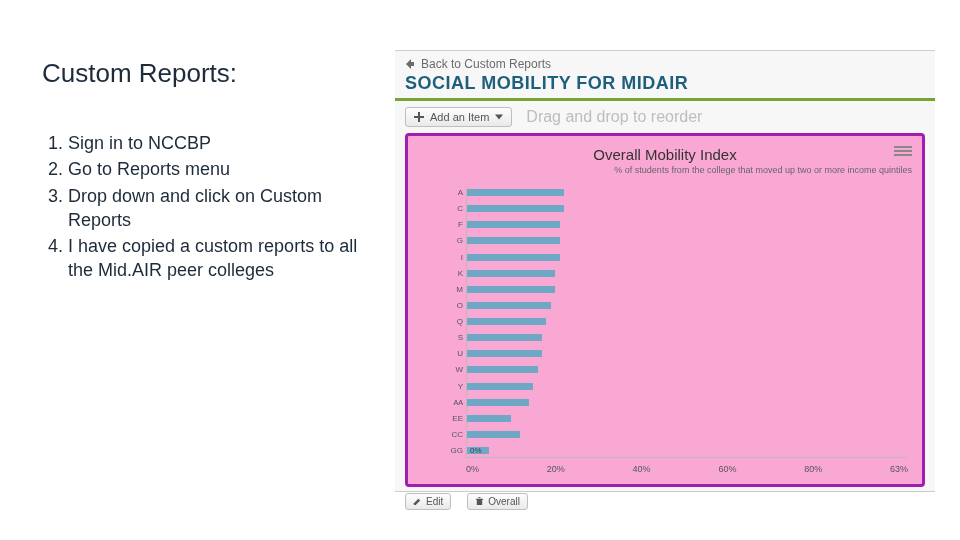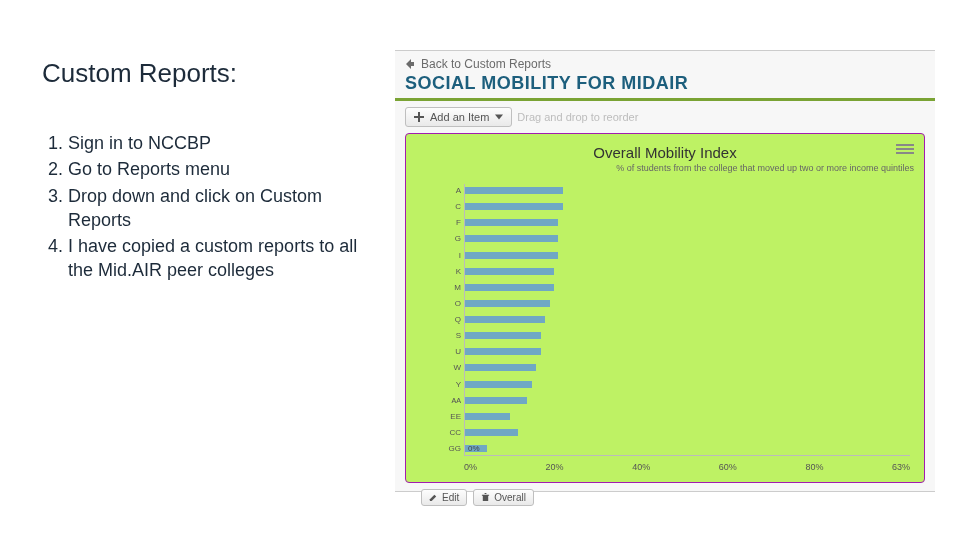--- a/index.html
+++ b/index.html
@@ -8,37 +8,37 @@
   .left-col{position:absolute;left:42px;top:58px;width:330px}
   .left-col h1{margin:0 0 42px 0;font-weight:400;font-size:26px;color:#1d2b3a}
   .left-col ol{margin:0;padding-left:26px;font-size:18px;color:#1d2b3a;line-height:1.35}
   .left-col li{margin-bottom:2px}
   
   .ui-panel{position:absolute;left:395px;top:50px;width:540px;height:440px;background:#f7f7f7;border-top:1px solid #ccc;border-bottom:1px solid #ccc;font-family:Helvetica,Arial,sans-serif}
   .back-link{display:flex;align-items:center;gap:6px;color:#6b6b6b;font-size:12px;padding:6px 10px 2px 10px}
   .back-link svg{width:10px;height:10px;fill:#6b6b6b}
   .report-title{font-family:"Arial Black",Arial,sans-serif;font-weight:900;font-size:18px;color:#1d5f7d;letter-spacing:.5px;padding:0 10px 4px 10px}
   .green-rule{height:3px;background:#7aa334;margin-bottom:6px}
-  .toolbar{display:flex;align-items:center;gap:5px;padding:0 10px 6px 10px}
+  .toolbar{display:flex;align-items:center;gap:14px;padding:0 10px 6px 10px}
   .add-btn{display:flex;align-items:center;gap:6px;font-size:11px;color:#555;background:linear-gradient(#fdfdfd,#e9e9e9);border:1px solid #bfbfbf;border-radius:3px;padding:3px 8px}
   .add-btn svg{width:10px;height:10px;fill:#555}
-  .hint{color:#bdbdbd;font-size:11px}
-  .chart-card{margin:0 10px;background:#bef264;border:1px solid #a21caf;border-radius:4px;padding:8px 10px 10px 10px;position:relative;height:330px}
+  .hint{color:#bdbdbd;font-size:16px}
+  .chart-card{margin:0 10px;background:#f9a8d4;border:3px solid #a21caf;border-radius:4px;padding:8px 10px 10px 10px;position:relative;height:330px}
   .chart-title{text-align:center;font-size:15px;color:#333;margin:2px 0 2px 0}
   .chart-sub{text-align:right;font-size:9px;color:#666;margin-bottom:6px}
   .menu-icon{position:absolute;right:10px;top:8px;width:18px;height:14px;cursor:pointer}
   .menu-icon span{display:block;height:2px;background:#888;margin:2px 0}
   .plot{position:absolute;left:58px;right:14px;top:50px;bottom:26px;border-left:1px solid #bbb;border-bottom:1px solid #bbb}
   .bars{position:absolute;left:0;top:2px;bottom:2px;right:0;display:flex;flex-direction:column;justify-content:space-between}
   .bar-row{display:flex;align-items:center;height:9px}
   .bar-lbl{position:absolute;left:-30px;width:26px;text-align:right;font-size:8px;color:#555}
   .bar{height:7px;background:#6fa8c4}
   .anno{position:absolute;left:3px;font-size:8px;color:#444}
   .xaxis{position:absolute;left:58px;right:14px;bottom:10px;display:flex;justify-content:space-between;font-size:9px;color:#555}
-  .actions{margin:6px 10px 0 26px;display:flex;gap:6px}
+  .actions{margin:6px 10px 0 10px;display:flex;gap:16px}
   .act-btn{display:flex;align-items:center;gap:4px;font-size:10px;color:#555;background:linear-gradient(#fdfdfd,#e9e9e9);border:1px solid #bfbfbf;border-radius:3px;padding:2px 7px}
   .act-btn svg{width:9px;height:9px;fill:#555}
 </style>
 </head>
 <body>
 
 <div class="slide">
 
   <div class="left-col">
     <h1>Custom Reports:</h1>

